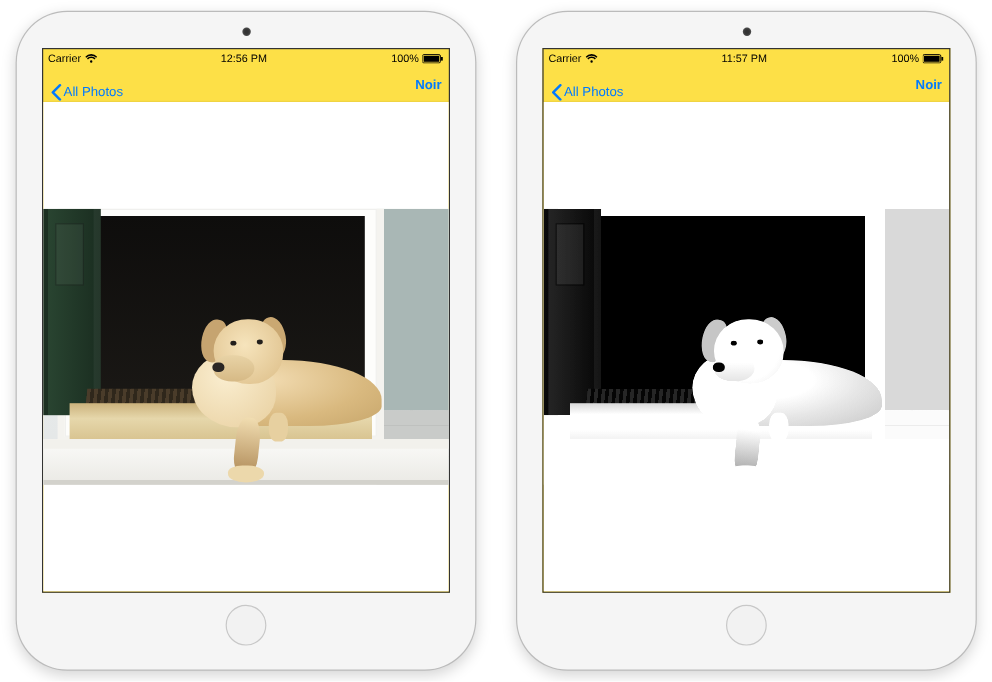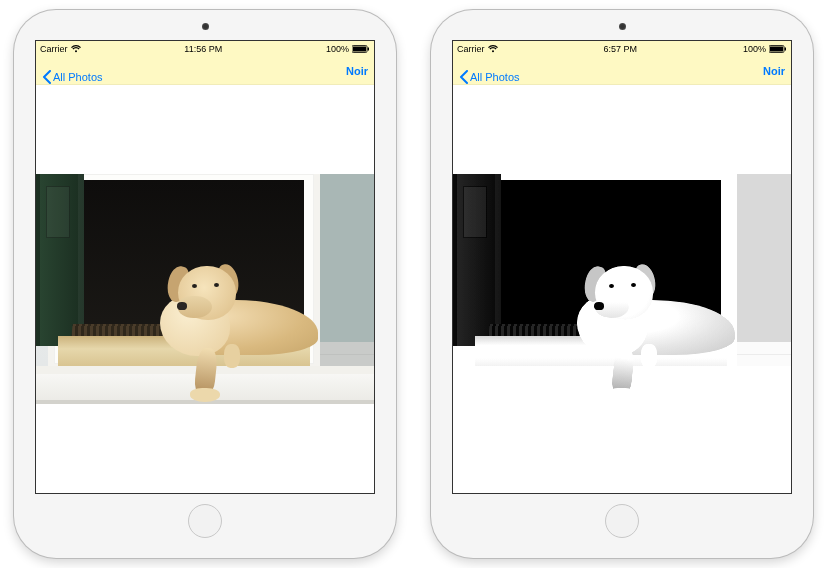--- a/index.html
+++ b/index.html
@@ -29,21 +29,21 @@
       width: 7px; height: 7px;
       background: #333;
       border-radius: 50%;
       margin-top: 13px;
       box-shadow: inset 0 0 2px rgba(255,255,255,.3);
     }
     .screen {
       margin-top: 10px;
       width: 340px;
       height: 454px;
-      background: #fef9c3;
+      background: #fde047;
       border: 1.5px solid #333;
       overflow: hidden;
       display: flex;
       flex-direction: column;
     }
     .home-btn {
       width: 34px; height: 34px;
       border: 1.5px solid #c8c8c8;
       border-radius: 50%;
       margin-top: 10px;
@@ -201,21 +201,21 @@
   <div class="screen">
     <div class="statusbar">
       <div class="sb-left">
         <span>Carrier</span>
         <span class="wifi-icon">
           <svg width="10" height="8" viewBox="0 0 10 8">
               <path d="M5 7.2a1 1 0 100-2 1 1 0 000 2zM1.4 3.6a5 5 0 017.2 0l-.9.9a3.7 3.7 0 00-5.4 0l-.9-.9zM0 2.2A7 7 0 0110 2.2l-.9.9a5.7 5.7 0 00-8.2 0L0 2.2z" fill="#000"></path>
             </svg>
         </span>
       </div>
-      <div class="sb-center">11:56 PM</div>
+      <div class="sb-center">12:56 PM</div>
       <div class="sb-right">
         <span>100%</span>
         <span class="battery">
           <svg width="18" height="8" viewBox="0 0 18 8">
               <rect x="0" y="0.5" width="15" height="7" rx="1.2" fill="none" stroke="#000" stroke-width="0.8"></rect>
               <rect x="1" y="1.5" width="13" height="5" fill="#000"></rect>
               <rect x="15.5" y="2.5" width="1.5" height="3" fill="#000"></rect>
             </svg>
         </span>
       </div>
@@ -267,21 +267,21 @@
   <div class="screen">
     <div class="statusbar">
       <div class="sb-left">
         <span>Carrier</span>
         <span class="wifi-icon">
           <svg width="10" height="8" viewBox="0 0 10 8">
               <path d="M5 7.2a1 1 0 100-2 1 1 0 000 2zM1.4 3.6a5 5 0 017.2 0l-.9.9a3.7 3.7 0 00-5.4 0l-.9-.9zM0 2.2A7 7 0 0110 2.2l-.9.9a5.7 5.7 0 00-8.2 0L0 2.2z" fill="#000"></path>
             </svg>
         </span>
       </div>
-      <div class="sb-center">6:57 PM</div>
+      <div class="sb-center">11:57 PM</div>
       <div class="sb-right">
         <span>100%</span>
         <span class="battery">
           <svg width="18" height="8" viewBox="0 0 18 8">
               <rect x="0" y="0.5" width="15" height="7" rx="1.2" fill="none" stroke="#000" stroke-width="0.8"></rect>
               <rect x="1" y="1.5" width="13" height="5" fill="#000"></rect>
               <rect x="15.5" y="2.5" width="1.5" height="3" fill="#000"></rect>
             </svg>
         </span>
       </div>

